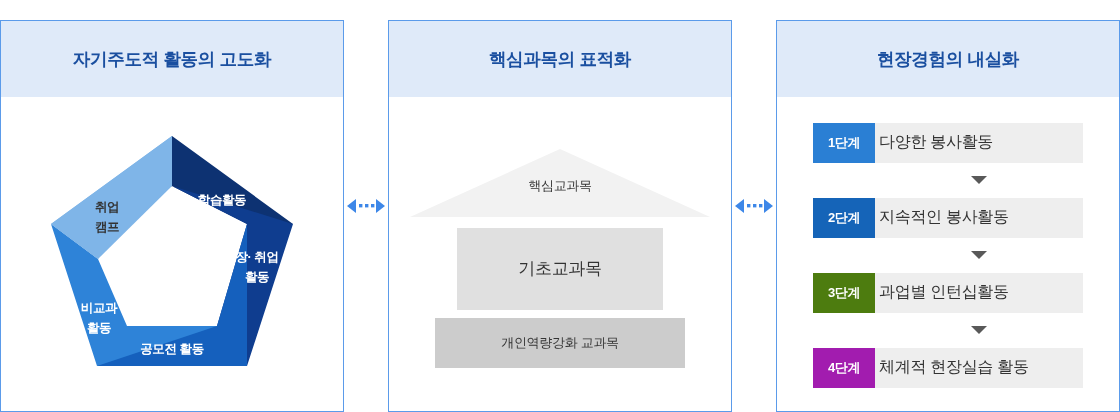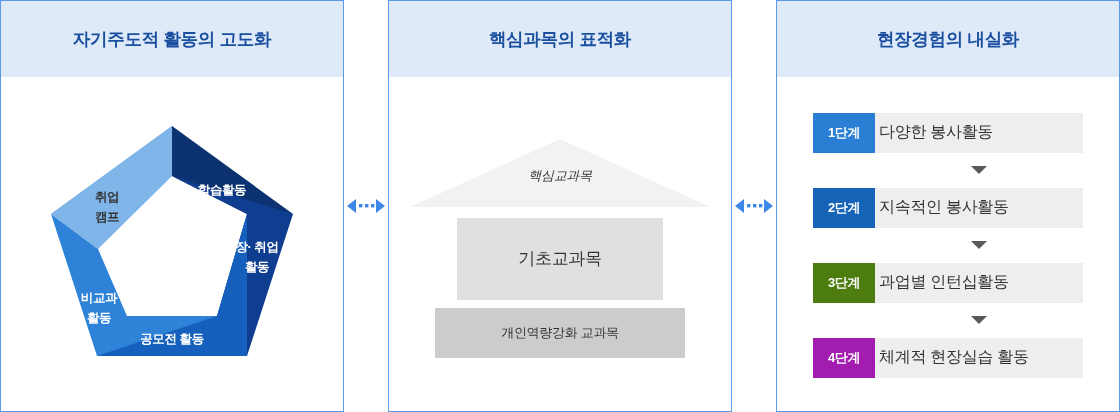--- a/index.html
+++ b/index.html
@@ -18,20 +18,21 @@
 
   
   .panel{
     position:relative;
     width:344px;
     border:1px solid #5b9bea;
     box-sizing:border-box;
     background:#ffffff;
     display:flex;
     flex-direction:column;
+    margin-top:20px;
   }
   .panel-header{
     height:76px;
     background:#dfeaf9;
     display:flex;
     align-items:center;
     justify-content:center;
     flex:0 0 auto;
   }
   .panel-title{
@@ -75,21 +76,21 @@
   
   .house{
     width:300px;
     margin-top:8px;
     display:flex;
     flex-direction:column;
     align-items:center;
   }
   .roof{
     position:relative;
-    width:300px;height:72px;font-style:italic;
+    width:300px;height:72px;
   }
   .roof svg{display:block;}
   .roof .roof-text{
     position:absolute;
     left:0;right:0;
     top:28px;
     text-align:center;
     font-size:13px;
     color:#333333;
     letter-spacing:-0.3px;

